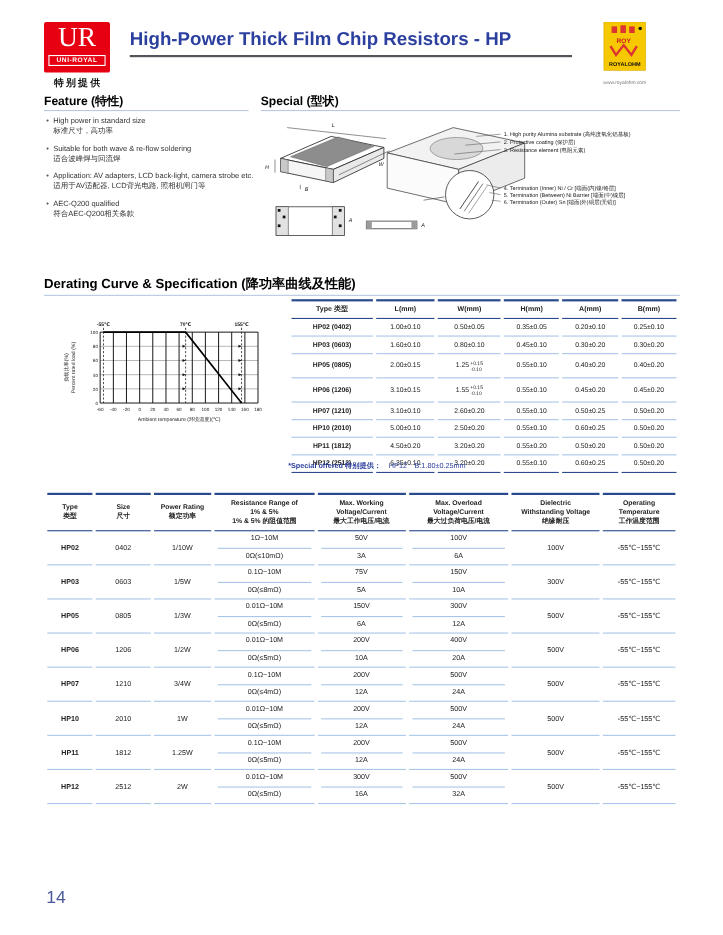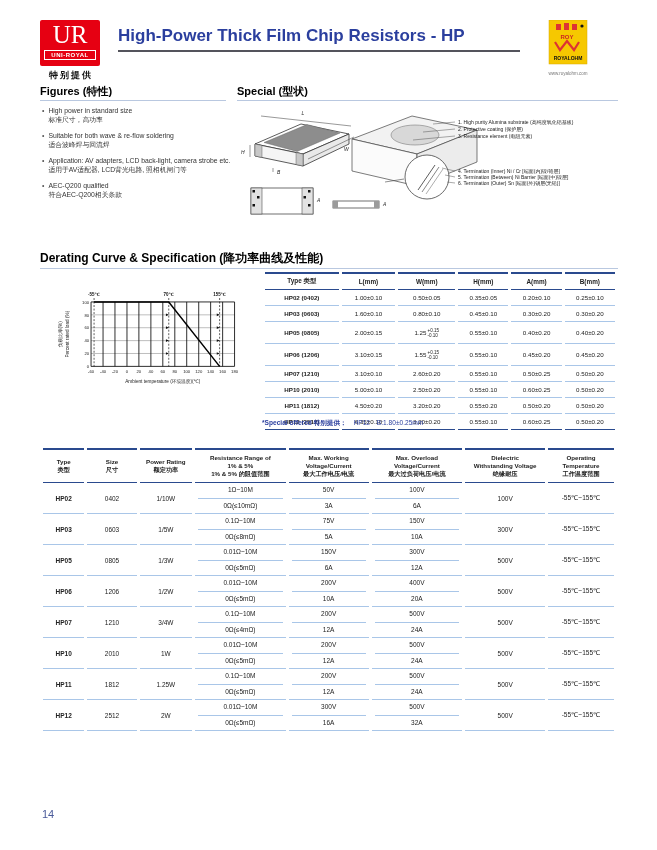--- a/index.html
+++ b/index.html
@@ -56,21 +56,21 @@
   #spec-table .tname{font-weight:bold;}
 
   
   svg text{font-family:"Liberation Sans","DejaVu Sans",sans-serif;}
   .tick{font-size:4.3px;fill:#222;}
   .axlab{font-size:4.8px;fill:#222;}
   .reflab{font-size:4.6px;fill:#111;font-weight:bold;}
   .callout{font-size:5px;fill:#222;}
   .dimlet{font-size:5px;fill:#222;font-style:italic;}
 
-  #page-num{left:42px;top:808px;font-size:11px;color:#4a5a9a;}
+  #page-num{left:42px;top:808px;font-size:16px;color:#4a5a9a;}
 </style>
 </head>
 <body>
 
 <div class="abs" id="ur-logo">
   <div class="ur-box">
     <div class="ur-mono">UR</div>
     <div class="ur-brand">UNI-ROYAL</div>
   </div>
   <div class="ur-cn">特别提供</div>
@@ -87,21 +87,21 @@
     <rect x="24" y="4" width="5" height="6" fill="#d33"></rect>
     <circle cx="34" cy="6" r="1.6" fill="#111"></circle>
     <text x="19" y="19" text-anchor="middle" font-size="6" fill="#c22" font-weight="bold">ROY</text>
     <path d="M7,22 L12,30 L19,21 L26,30 L31,22" fill="none" stroke="#d33" stroke-width="2.2"></path>
     <rect x="4" y="34" width="32" height="7" fill="#f6c800"></rect>
     <text x="20" y="40" text-anchor="middle" font-size="5" fill="#111" font-weight="bold">ROYALOHM</text>
   </svg>
   <div class="royal-url">www.royalohm.com</div>
 </div>
 
-<div class="abs sec-head" style="left:40px;top:84px;">Figures (特性)</div>
+<div class="abs sec-head" style="left:40px;top:84px;">Feature (特性)</div>
 <div class="abs sec-rule" style="left:40px;top:100px;width:186px;"></div>
 
 <div class="abs" id="feature-list">
   <div class="bullet">
     <span class="dot">•</span>
     <span><span class="en">High power in standard size</span><br>
     <span class="zh">标准尺寸，高功率</span></span>
   </div>
   <div class="bullet">
     <span class="dot">•</span>

